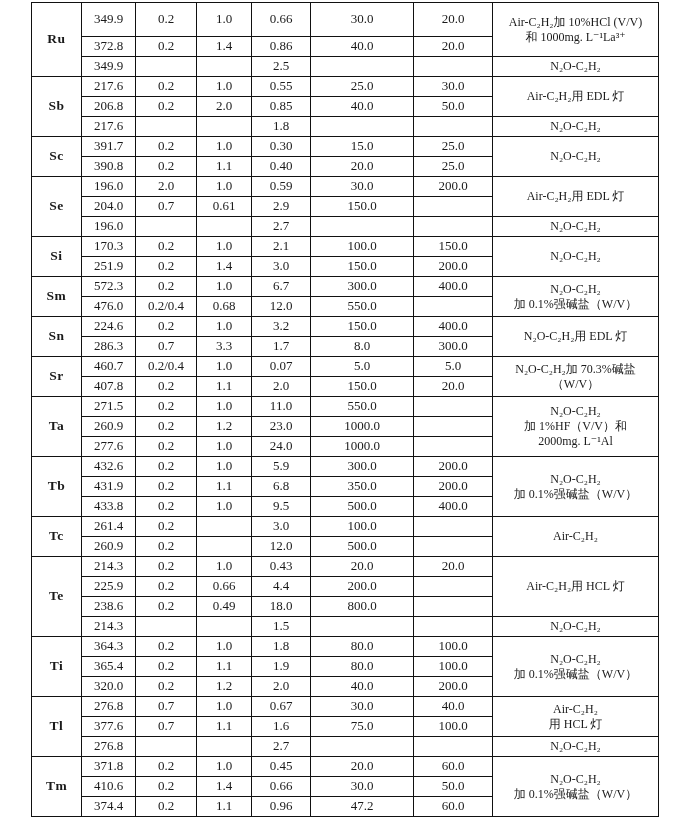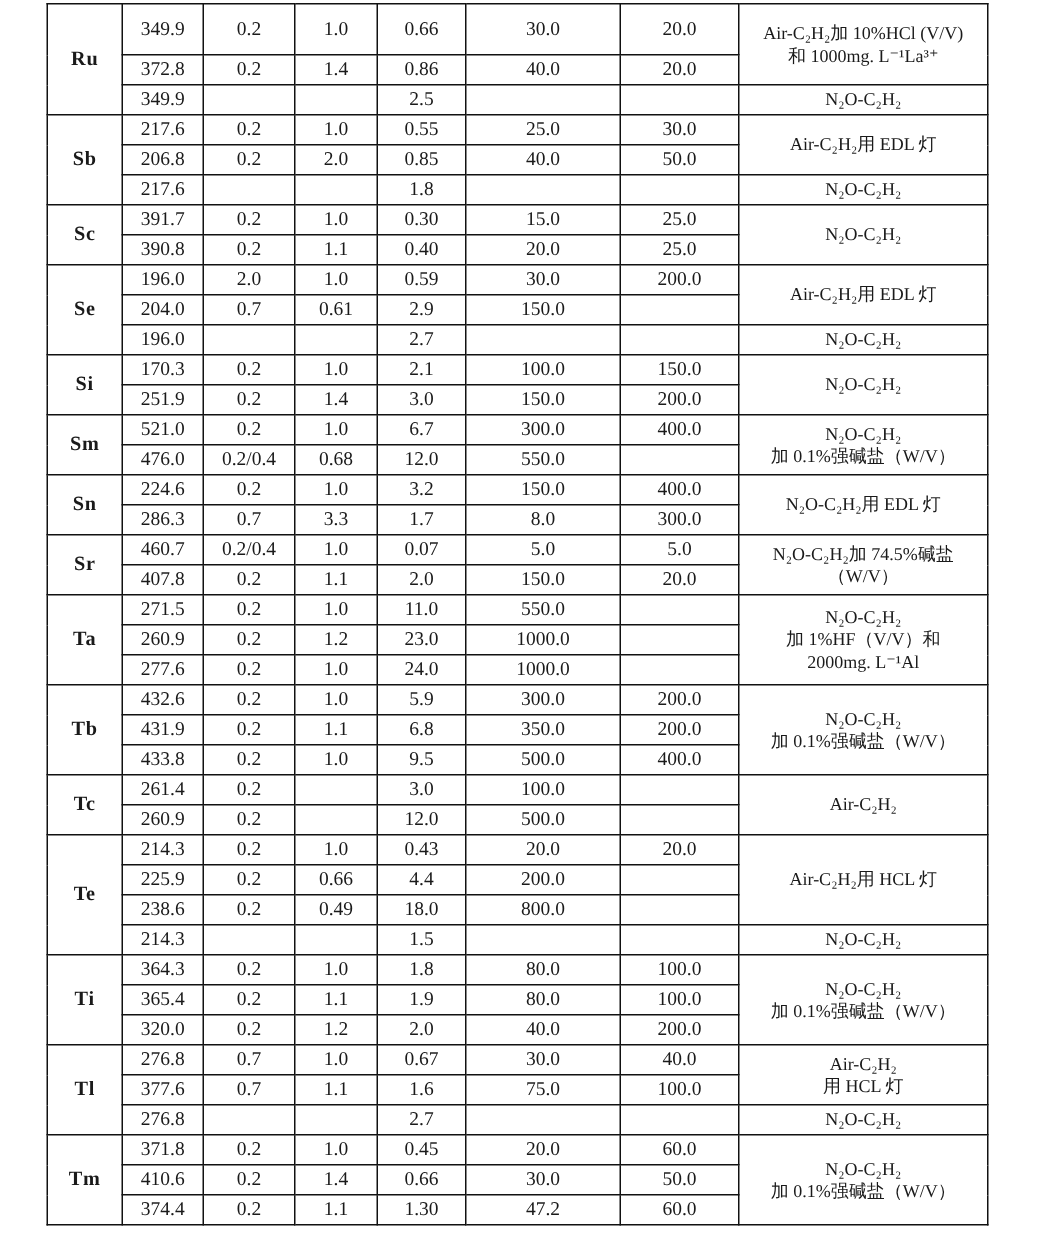--- a/index.html
+++ b/index.html
@@ -186,21 +186,21 @@
         <tr>
           <td>251.9</td>
           <td>0.2</td>
           <td>1.4</td>
           <td>3.0</td>
           <td>150.0</td>
           <td>200.0</td>
         </tr>
         <tr>
           <td rowspan="2" class="el-cell">Sm</td>
-          <td>521.0</td>
+          <td>572.3</td>
           <td>0.2</td>
           <td>1.0</td>
           <td>6.7</td>
           <td>300.0</td>
           <td>400.0</td>
           <td rowspan="2" class="desc-cell">N₂O-C₂H₂
 加 0.1%强碱盐（W/V）</td>
         </tr>
         <tr>
           <td>476.0</td>
@@ -229,21 +229,21 @@
           <td>300.0</td>
         </tr>
         <tr>
           <td rowspan="2" class="el-cell">Sr</td>
           <td>460.7</td>
           <td>0.2/0.4</td>
           <td>1.0</td>
           <td>0.07</td>
           <td>5.0</td>
           <td>5.0</td>
-          <td rowspan="2" class="desc-cell">N₂O-C₂H₂加 74.5%碱盐
+          <td rowspan="2" class="desc-cell">N₂O-C₂H₂加 70.3%碱盐
 （W/V）</td>
         </tr>
         <tr>
           <td>407.8</td>
           <td>0.2</td>
           <td>1.1</td>
           <td>2.0</td>
           <td>150.0</td>
           <td>20.0</td>
         </tr>
@@ -426,19 +426,19 @@
           <td>0.2</td>
           <td>1.4</td>
           <td>0.66</td>
           <td>30.0</td>
           <td>50.0</td>
         </tr>
         <tr>
           <td>374.4</td>
           <td>0.2</td>
           <td>1.1</td>
-          <td>1.30</td>
+          <td>0.96</td>
           <td>47.2</td>
           <td>60.0</td>
         </tr>
       </tbody>
   </table>
 </div>
 
 </body></html>

